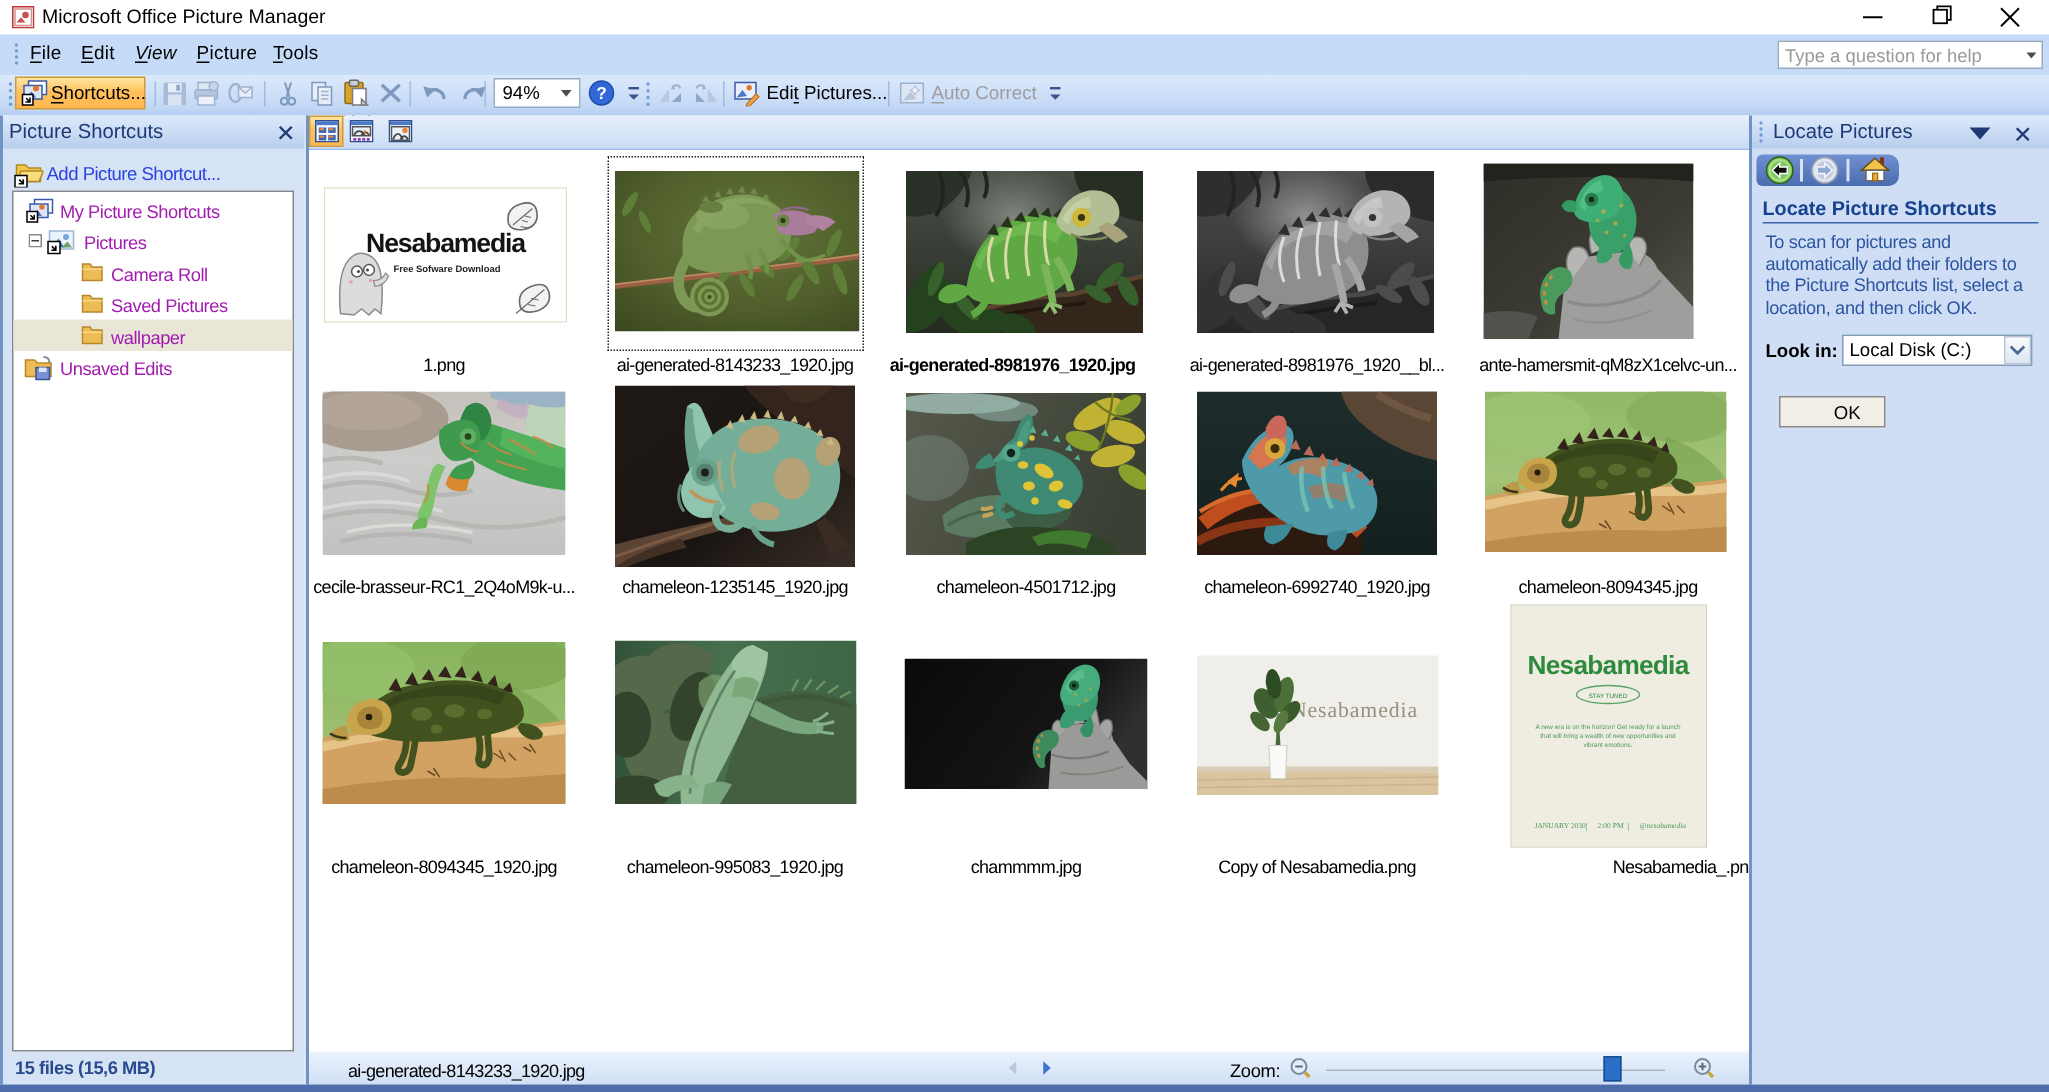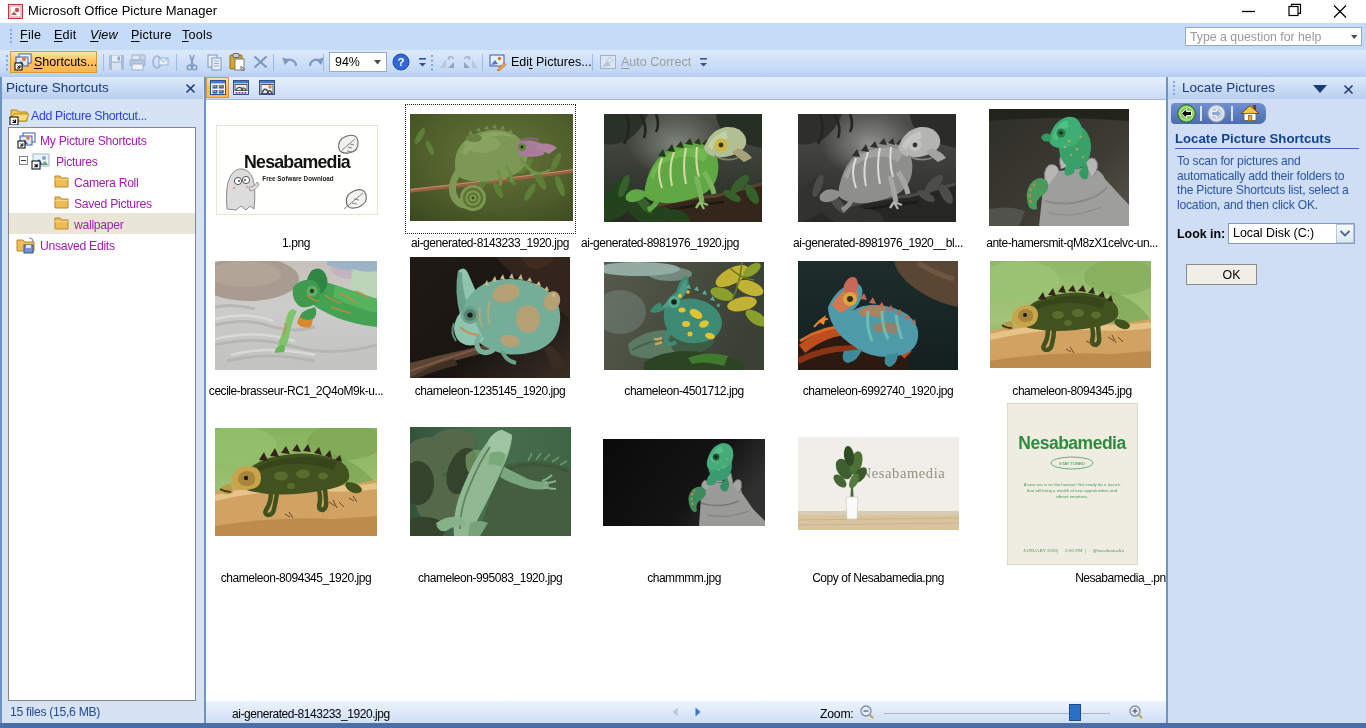--- a/index.html
+++ b/index.html
@@ -252,21 +252,21 @@
 </svg>
 <div class="abs trow" style="left:74px;top:218px;">wallpaper</div>
 
 <svg class="abs" style="left:16px;top:237px;" width="20" height="17" viewBox="0 0 20 17">
   <path d="M1 3 L7 3 L9 5 L18 5 L18 14 L1 14 Z" fill="#eebc55" stroke="#b8862c"></path>
   <path d="M13 1 C15.5 1, 17 2.5, 17 5" fill="none" stroke="#888" stroke-width="1.2"></path>
   <rect x="8" y="8" width="9" height="8" fill="#7a8fd4" stroke="#39538c"></rect>
   <rect x="10" y="8" width="5" height="3" fill="#dfe6f5"></rect>
 </svg>
 <div class="abs trow" style="left:40px;top:239px;">Unsaved Edits</div>
-<div class="abs" style="left:10px;top:705px;font-size:12.2px;letter-spacing:-0.3px;color:#274b8d;">15 files (15,6 MB)</div>
+<div class="abs" style="left:10px;top:705px;font-size:12.2px;letter-spacing:-0.3px;color:#274b8d;font-weight:bold;">15 files (15,6 MB)</div>
 
 <div class="abs" style="left:203px;top:77px;width:3px;height:646px;background:#d6e3f5;"></div>
 <div class="abs" style="left:204px;top:77px;width:2px;height:646px;background:#6f94c4;"></div>
 <div class="abs" style="left:206px;top:77px;width:960px;height:23px;background:linear-gradient(#e6effc,#cfdff7 85%,#c7daf5);border-bottom:1px solid #9cbbe9;"></div>
 
 <div class="abs" style="left:206px;top:77px;width:23px;height:21px;background:linear-gradient(#ffe6a0,#ffc15e 45%,#ffb74d);border:1px solid #d19a36;"></div>
 <svg class="abs" style="left:210px;top:80px;" width="16" height="15" viewBox="0 0 16 15">
   <rect x="0.5" y="0.5" width="15" height="14" fill="#f4f7fb" stroke="#30508c"></rect>
   <rect x="1" y="1" width="14" height="2.4" fill="#4a79c9"></rect>
   <g>
@@ -919,21 +919,21 @@
     <text x="16" y="149">JANUARY 2030</text>
     <text x="50" y="149.5" font-size="6">|</text>
     <text x="58" y="149">2:00 PM</text>
     <text x="78" y="149.5" font-size="6">|</text>
     <text x="86" y="149" font-style="italic">@nesabamedia</text>
   </g>
 </svg>
 
 <div class="cap" style="left:196px;top:236px;">1.png</div>
 <div class="cap" style="left:390px;top:236px;">ai-generated-8143233_1920.jpg</div>
-<div class="cap" style="left:560px;top:236px;">ai-generated-8981976_1920.jpg</div>
+<div class="cap" style="left:575px;top:236px;font-weight:bold;">ai-generated-8981976_1920.jpg</div>
 <div class="cap" style="left:778px;top:236px;">ai-generated-8981976_1920__bl...</div>
 <div class="cap" style="left:972px;top:236px;">ante-hamersmit-qM8zX1celvc-un...</div>
 <div class="cap" style="left:196px;top:384px;">cecile-brasseur-RC1_2Q4oM9k-u...</div>
 <div class="cap" style="left:390px;top:384px;text-align:center;">chameleon-1235145_1920.jpg</div>
 <div class="cap" style="left:584px;top:384px;">chameleon-4501712.jpg</div>
 <div class="cap" style="left:778px;top:384px;">chameleon-6992740_1920.jpg</div>
 <div class="cap" style="left:972px;top:384px;">chameleon-8094345.jpg</div>
 <div class="cap" style="left:196px;top:571px;">chameleon-8094345_1920.jpg</div>
 <div class="cap" style="left:390px;top:571px;">chameleon-995083_1920.jpg</div>
 <div class="cap" style="left:584px;top:571px;">chammmm.jpg</div>

